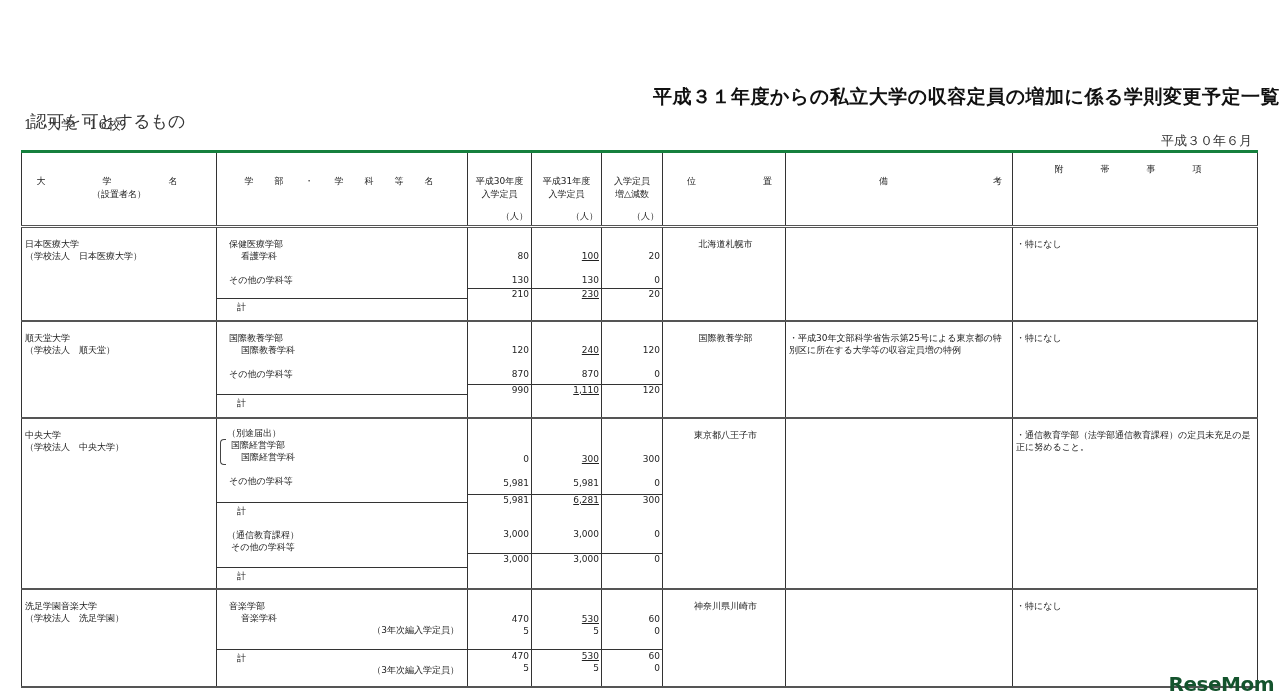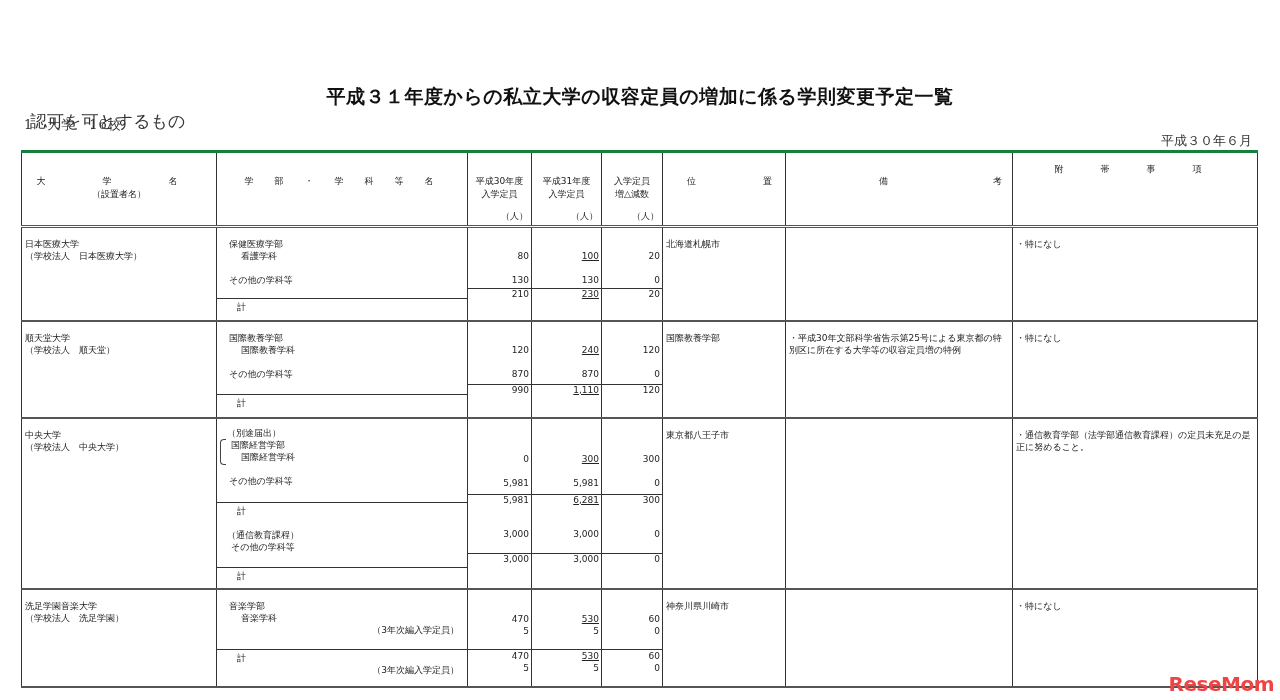--- a/index.html
+++ b/index.html
@@ -1,36 +1,36 @@
 <!DOCTYPE html>
 <html><head>
 <meta charset="utf-8">
 <style>
   html, body { margin: 0; padding: 0; background: #ffffff; }
   body { width: 1280px; height: 700px; position: relative; overflow: hidden; font-family: "DejaVu Sans", sans-serif; color: #222; }
-  .title { position: absolute; left: 0; width: 1280px; top: 84px; text-align: center; font-size: 19px; font-weight: bold; color: #111; letter-spacing: 0.5px; padding-left: 0; }
+  .title { position: absolute; left: 0; width: 1280px; top: 84px; text-align: right; font-size: 19px; font-weight: bold; color: #111; letter-spacing: 0.5px; padding-left: 0; }
   .title span { position: relative; left: 0px; }
   .subtitle { position: absolute; left: 30px; top: 110px; font-family: "DejaVu Serif", serif; font-size: 17px; color: #333; }
   .section { position: absolute; left: 24px; top: 116px; font-family: "DejaVu Serif", serif; font-size: 13px; color: #333; letter-spacing: 1px; }
   .date { position: absolute; right: 28px; top: 132px; font-size: 13px; color: #333; }
   table.main { position: absolute; left: 21px; top: 150px; border-collapse: collapse; table-layout: fixed; width: 1236px; font-size: 9px; color: #222; }
   table.main td, table.main th { border-left: 1px solid #333; border-right: 1px solid #333; padding: 0; vertical-align: top; }
   table.main th { border-top: 3px solid #15803d; border-bottom: 3px double #555; font-weight: normal; height: 72px; position: relative; }
   .hdr-main { position: absolute; left: 0; right: 0; top: 22px; text-align: center; line-height: 13px; }
   .hdr-unit { position: absolute; right: 3px; bottom: 2px; }
   .hdr-spread { letter-spacing: 24px; }
   tr.uni td { border-bottom: 2px solid #555; }
   .uname { padding: 10px 0 0 3px; line-height: 12px; }
   .num { text-align: right; padding-right: 2px; }
   .ul { text-decoration: underline; }
   .line { border-top: 1px solid #333; }
-  .loc { padding: 10px 0 0 3px; }
+  .loc { padding: 10px 0 0 3px; text-align: center; }
   .note { padding: 10px 3px 0 3px; line-height: 12px; }
   .brace { position: absolute; left: 1px; top: 12px; width: 5px; height: 28px; border: 1px solid #444; border-right: none; border-radius: 4px 0 0 4px; }
-  .logo { position: absolute; right: 6px; bottom: 4px; font-family: "DejaVu Sans", sans-serif; font-weight: bold; font-size: 20px; color: #ef4444; letter-spacing: -0.5px; }
+  .logo { position: absolute; right: 6px; bottom: 4px; font-family: "DejaVu Sans", sans-serif; font-weight: bold; font-size: 20px; color: #14532d; letter-spacing: -0.5px; }
 </style>
 </head>
 <body>
 
 <div class="title"><span>平成３１年度からの私立大学の収容定員の増加に係る学則変更予定一覧</span></div>
 <div class="subtitle">認可を可とするもの</div>
 <div class="section">1　大学　16校</div>
 <div class="date">平成３０年６月</div>
 
 <table class="main">

